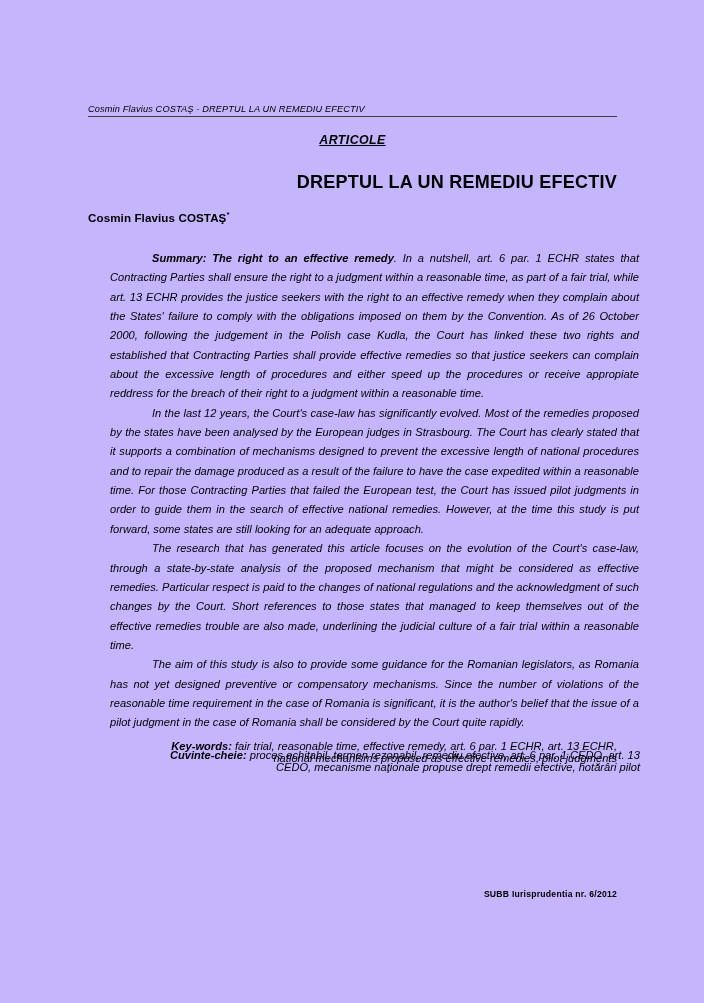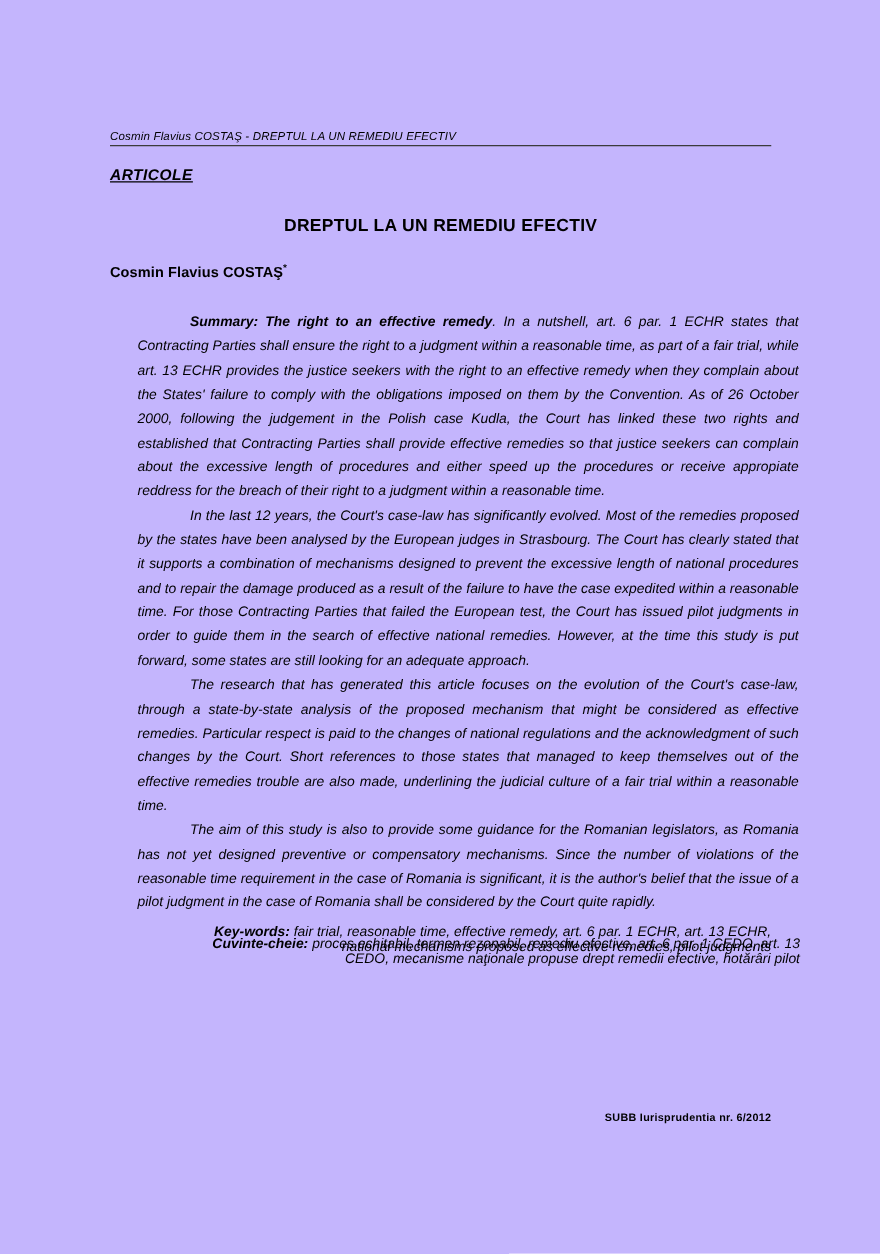--- a/index.html
+++ b/index.html
@@ -47,36 +47,36 @@
     width: 529px;
     height: 0;
   }
 
   
   .section-kicker {
     position: absolute;
     top: 133px;
     left: 0;
     width: 529px;
-    text-align: left;
+    text-align: center;
     font-size: 12.4px;
     font-weight: bold;
     font-style: italic;
     text-decoration: underline;
     letter-spacing: 0.4px;
   }
 
   
   .doc-title {
     position: absolute;
     top: 172px;
     left: 0;
     width: 529px;
-    text-align: center;
-    font-size: 14px;
+    text-align: right;
+    font-size: 18px;
     font-weight: bold;
     letter-spacing: 0.25px;
   }
 
   
   .author-line {
     position: absolute;
     top: 210px;
     left: 0;
     width: 529px;

